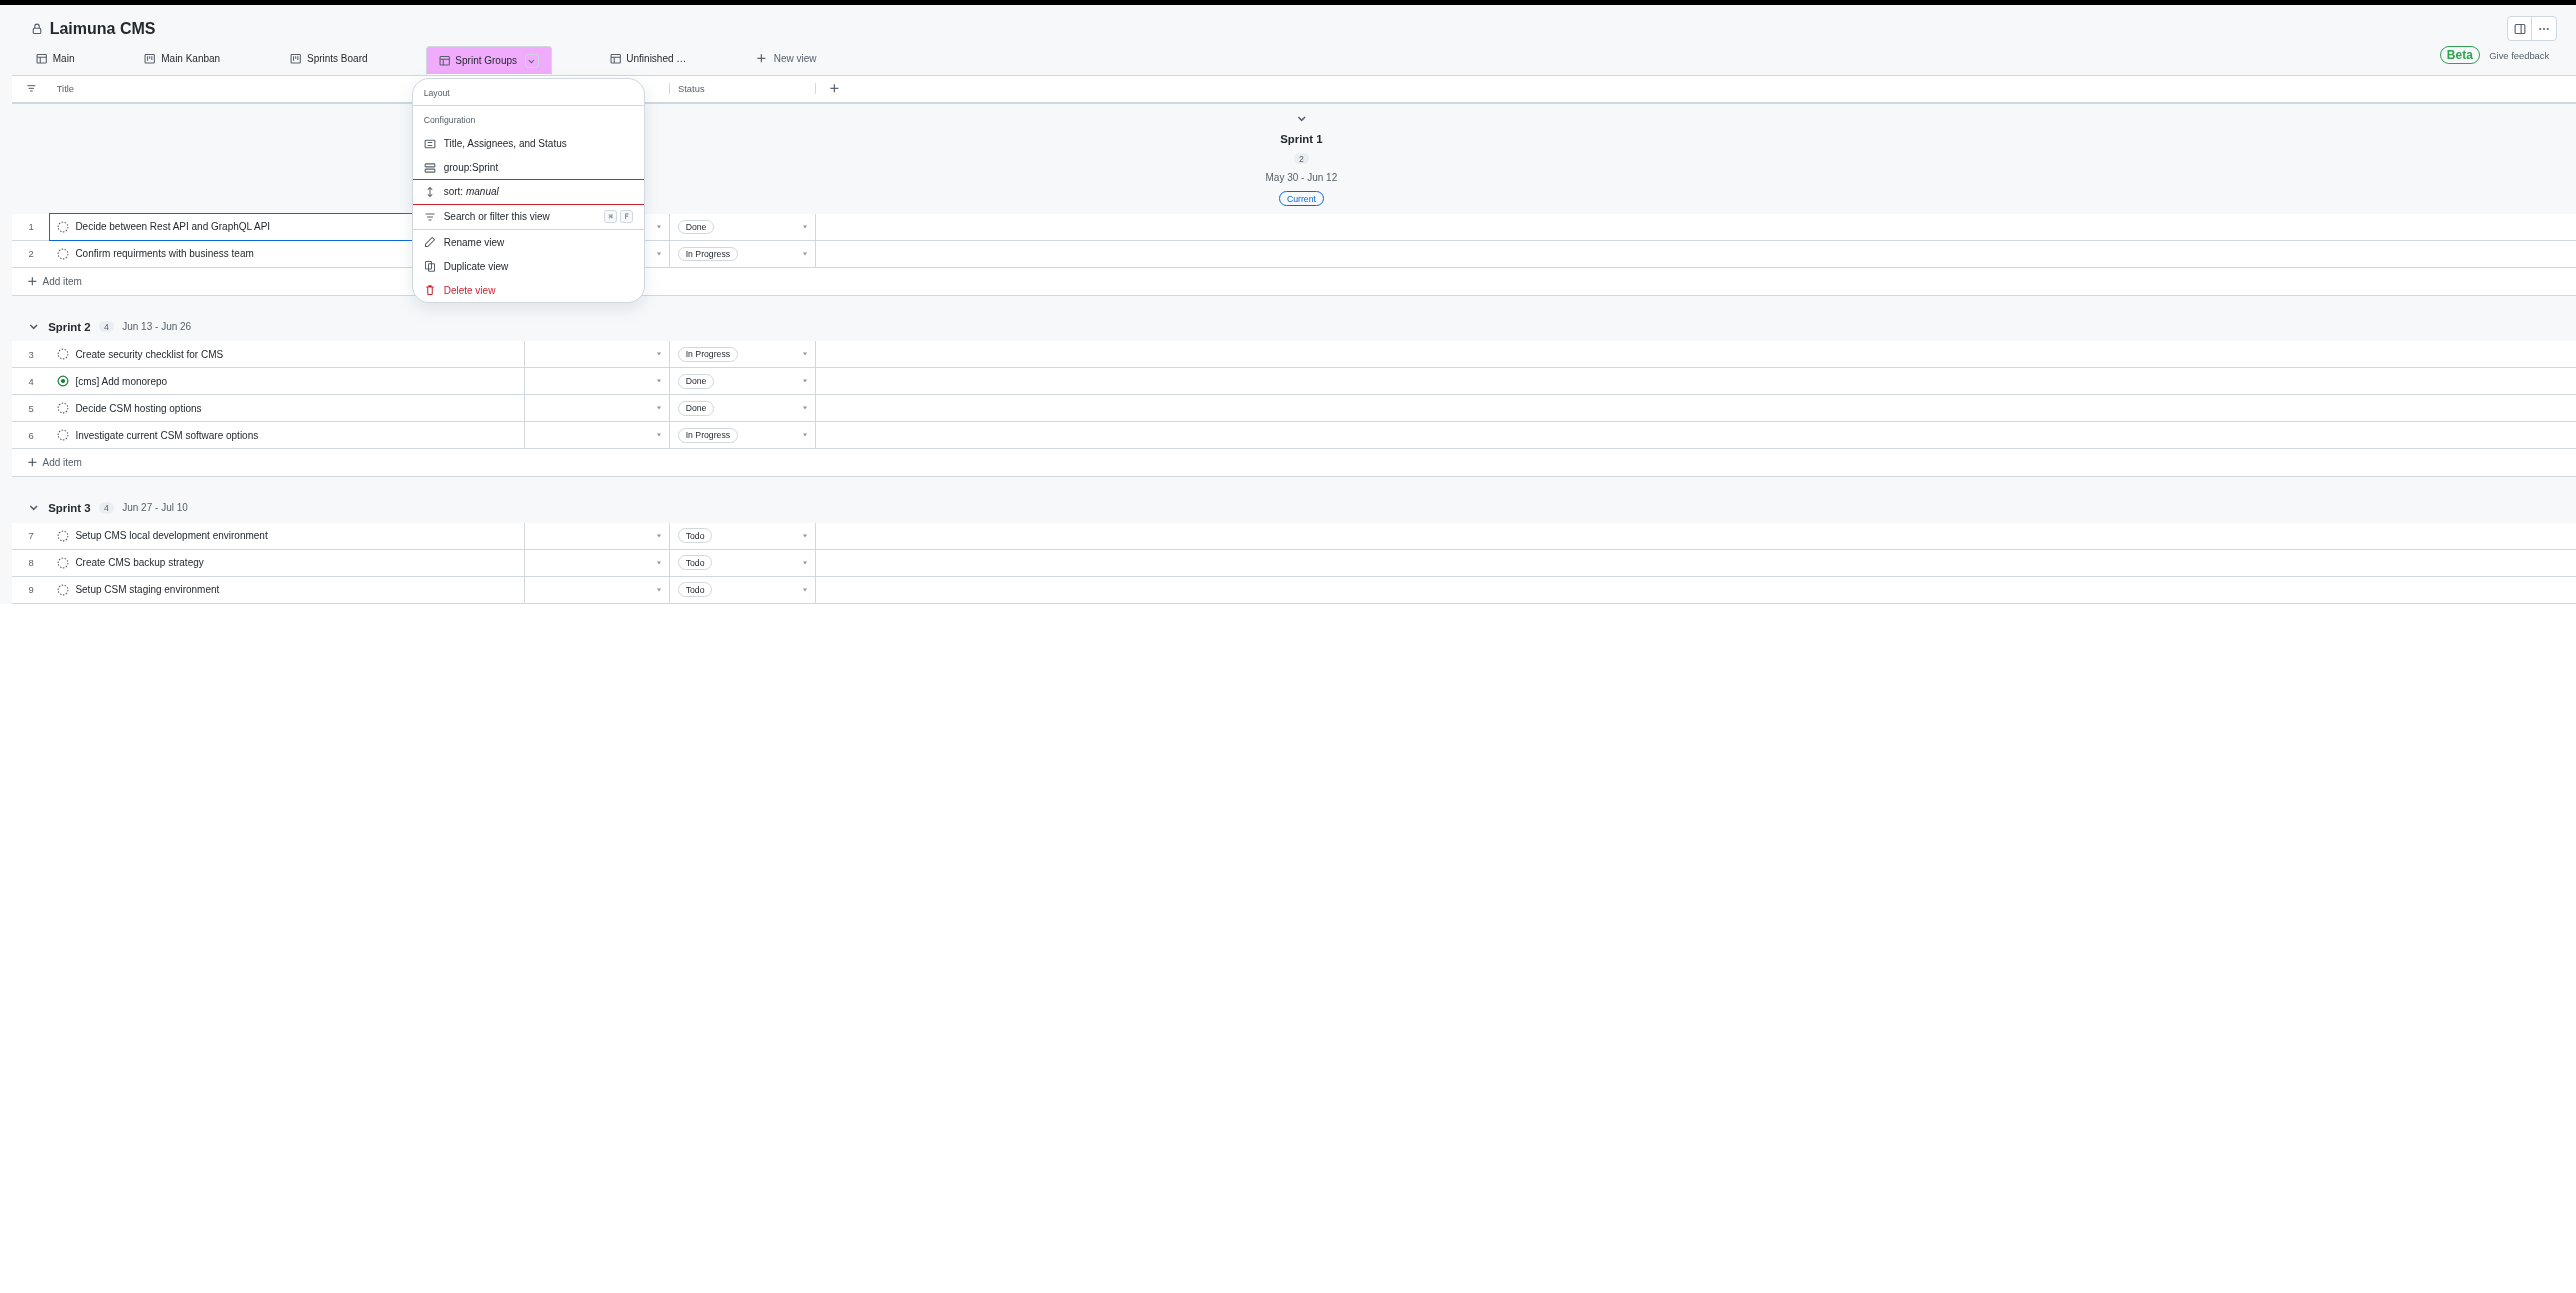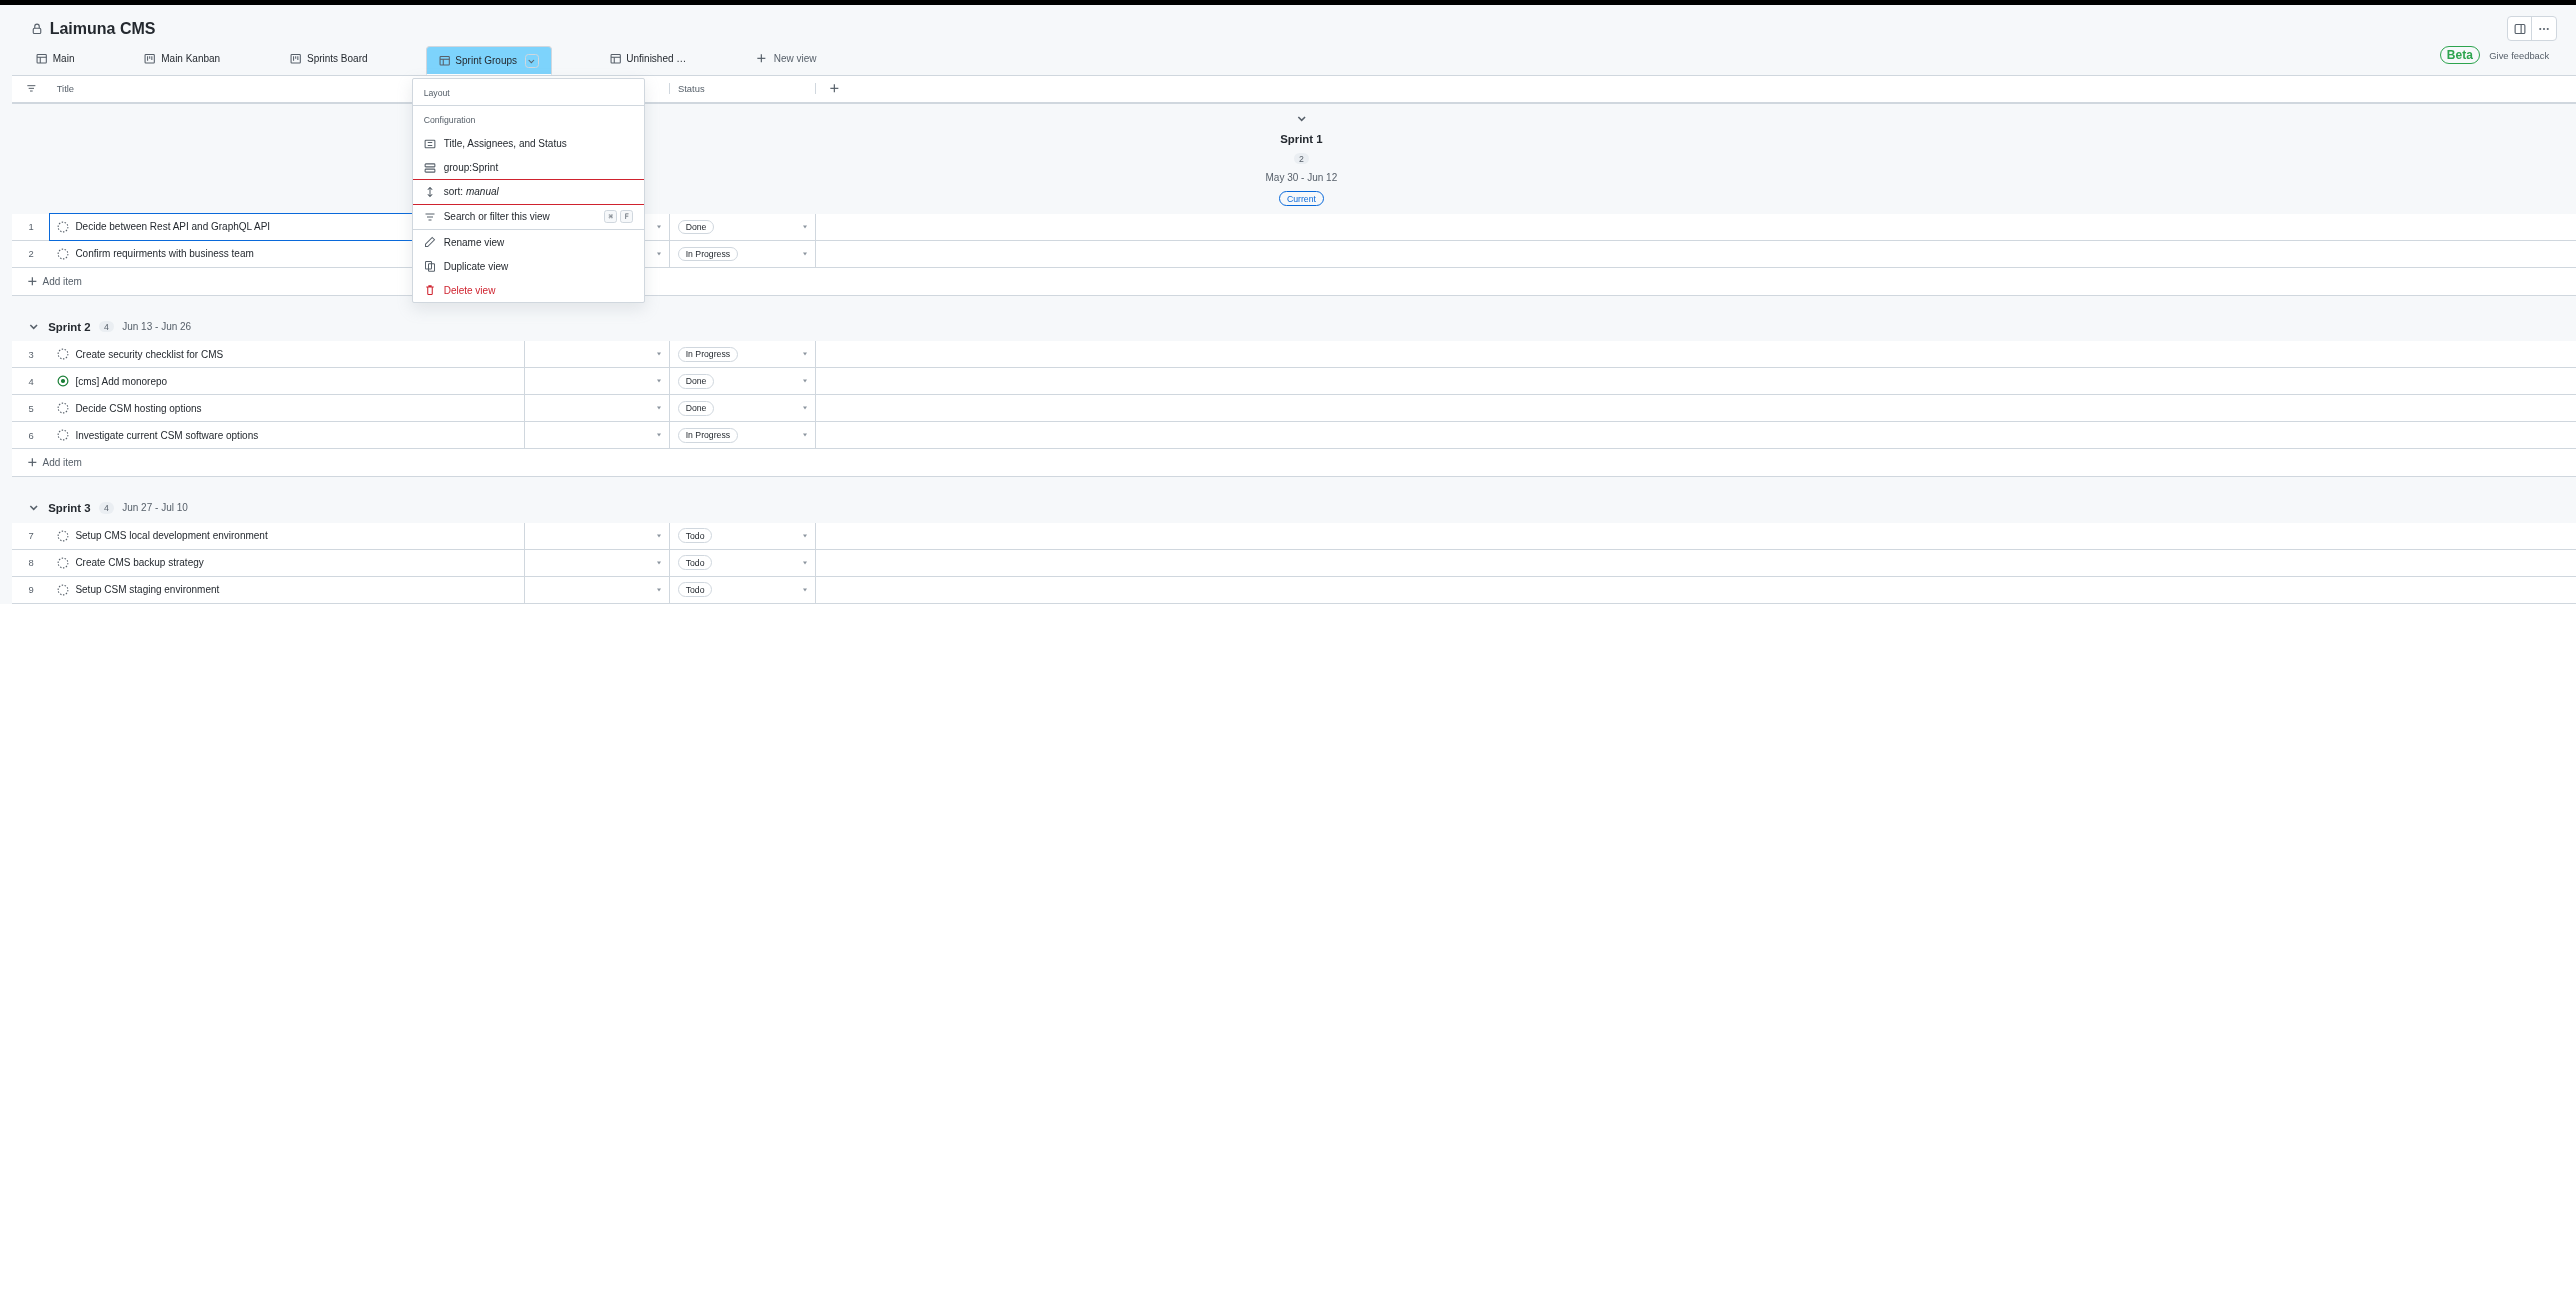--- a/index.html
+++ b/index.html
@@ -7,21 +7,21 @@
 .topbar-black { height: 5.4px; background: #000; }
 .page { background: #f6f8fa; padding-left: 12px; }
 .header-row { display: flex; align-items: center; padding: 10.7px 19px 5.4px 19px; }
 .lock-icon { width: 12px; height: 12px; margin-right: 6.7px; color: #57606a; }
 .project-title { font-size: 16px; font-weight: 600; color: #24292f; }
 .header-right { margin-left: auto; display: flex; align-items: center; gap: 0; border: 0.7px solid #d0d7de; border-radius: 4px; background: #fff; }
 .panel-toggle, .kebab { width: 24px; height: 23px; display: flex; align-items: center; justify-content: center; cursor: pointer; }
 .panel-toggle { border-right: 0.7px solid #d0d7de; }
 .tabs-row { display: flex; align-items: flex-start; padding: 0 12px; border-bottom: 0.7px solid #d0d7de; background: #f6f8fa; position: relative; gap: 46px; }
 .tab { display: flex; align-items: center; gap: 5.4px; padding: 6.7px 12px; color: #24292f; cursor: pointer; font-size: 10px; }
-.tab.active { background: #7dd3fc; border: 0.7px solid #d0d7de; border-bottom: 0.7px solid #fff; border-radius: 4px 4px 0 0; margin-bottom: -0.7px; position: relative; }
+.tab.active { background: #f0abfc; border: 0.7px solid #d0d7de; border-bottom: 0.7px solid #fff; border-radius: 4px 4px 0 0; margin-bottom: -0.7px; position: relative; }
 .tab .dropdown-caret { width: 13.4px; height: 13.4px; border: 0.7px solid #d0d7de; border-radius: 3.4px; display: flex; align-items: center; justify-content: center; margin-left: 2.7px; }
 .tab-icon { width: 11.4px; height: 11.4px; color: #57606a; }
 .new-view { color: #57606a; display: flex; align-items: center; gap: 6.7px; padding: 6.7px 12px; cursor: pointer; font-size: 10px; }
 .tabs-right { margin-left: auto; display: flex; align-items: center; gap: 9.4px; padding-right: 14.8px; }
 .beta-badge { border: 0.7px solid #2da44e; color: #2da44e; font-size: 12px; padding: 0.7px 6px; border-radius: 27px; font-weight: 700; }
 .feedback { color: #57606a; font-size: 9.4px; cursor: pointer; }
 .table-wrap { background: #fff; }
 .col-header { display: flex; align-items: center; height: 27px; border-bottom: 0.7px solid #d0d7de; background: #fff; color: #57606a; font-size: 9.4px; }
 .col-filter { width: 38px; display: flex; align-items: center; justify-content: center; }
 .col-title-head { flex: 0 0 474px; padding-left: 6.7px; }
@@ -43,21 +43,21 @@
 .row-assignee { flex: 0 0 145px; border-left: 0.7px solid #d0d7de; position: relative; }
 .row-assignee::after { content: ""; position: absolute; right: 8px; top: 50%; transform: translateY(-50%); width: 0; height: 0; border-left: 2.7px solid transparent; border-right: 2.7px solid transparent; border-top: 3.4px solid #8c959f; }
 .row-status { flex: 0 0 146px; border-left: 0.7px solid #d0d7de; display: flex; align-items: center; padding-left: 8px; position: relative; }
 .row-status::after { content: ""; position: absolute; right: 8px; top: 50%; transform: translateY(-50%); width: 0; height: 0; border-left: 2.7px solid transparent; border-right: 2.7px solid transparent; border-top: 3.4px solid #8c959f; }
 .row-rest { flex: 1; border-left: 0.7px solid #d0d7de; }
 .status-pill { border: 0.7px solid #d0d7de; border-radius: 27px; padding: 1.3px 6.7px; font-size: 8.7px; color: #24292f; background: #fff; }
 .add-item-row { display: flex; align-items: center; height: 28px; padding-left: 14.8px; gap: 5px; color: #57606a; background: #fff; cursor: pointer; font-size: 10px; border-bottom: 0.7px solid #d0d7de; }
 .group-gap { height: 16px; background: #f6f8fa; border-top: 0.7px solid #d0d7de00; }
 
 
-.popover { position: absolute; top: 78px; left: 412px; width: 233px; background: #fff; border: 0.7px solid #d0d7de; border-radius: 2px; box-shadow: 0 5.4px 16px rgba(140,149,159,.2); z-index: 100; overflow: hidden; }
+.popover { position: absolute; top: 78px; left: 412px; width: 233px; background: #fff; border: 0.7px solid #d0d7de; border-radius: 17px; box-shadow: 0 5.4px 16px rgba(140,149,159,.2); z-index: 100; overflow: hidden; }
 .popover-section-label { font-size: 8.7px; color: #57606a; padding: 9.4px 10.7px 6.7px 10.7px; }
 .layout-options { display: flex; gap: 6.7px; padding: 0 10.7px 10.7px 10.7px; }
 .layout-card { flex: 1; border: 0.7px solid #d0d7de; border-radius: 4px; display: flex; flex-direction: column; align-items: center; justify-content: center; height: 59px; gap: 6.7px; cursor: pointer; font-size: 8.7px; }
 .layout-card.selected { border: 1.3px solid #0969da; background: #f6f8fa; }
 .layout-card svg { width: 20px; height: 20px; }
 .popover-divider { height: 0.7px; background: #d0d7de; }
 .config-row { display: flex; align-items: center; gap: 8px; padding: 6px 10.7px; cursor: pointer; font-size: 10px; }
 .config-row.highlight { outline: 1.3px solid #cf222e; outline-offset: -0.7px; }
 .config-row .cfg-icon { width: 12px; height: 12px; color: #57606a; flex-shrink: 0; }
 .config-row.search { justify-content: space-between; }

